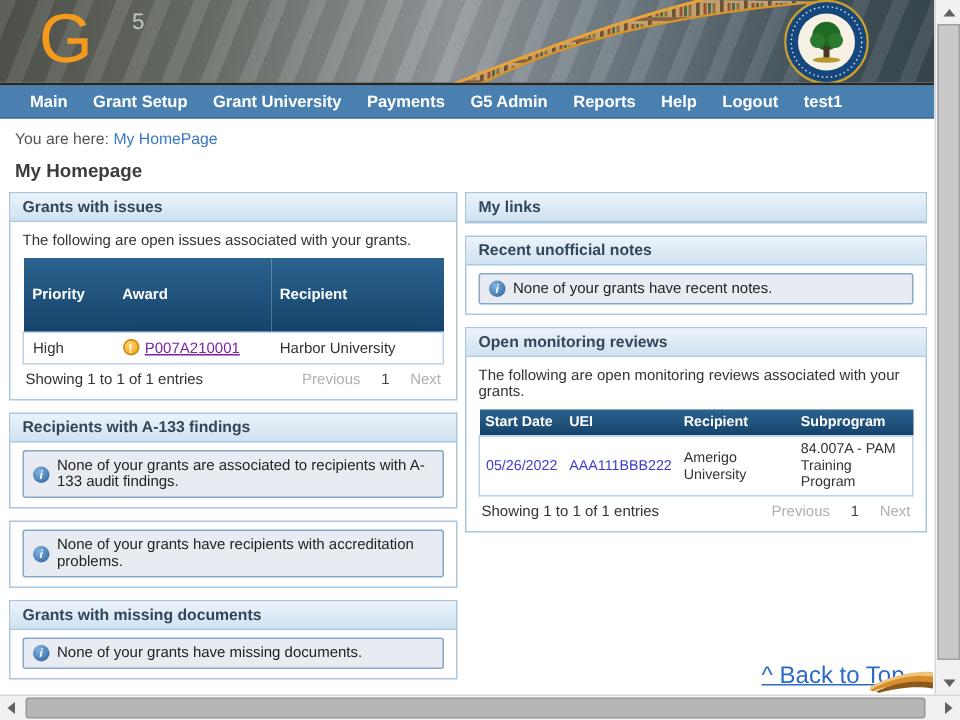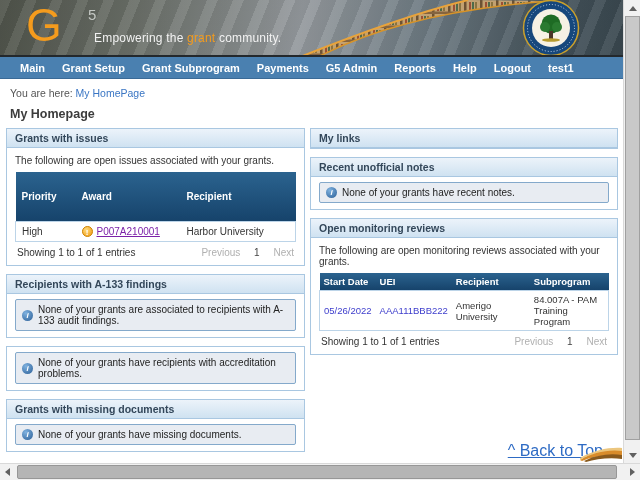--- a/index.html
+++ b/index.html
@@ -115,37 +115,36 @@
         </pattern>
       </defs>
       <path d="M318,57 C365,33 430,11 545,1 L468,0 C415,13 355,35 300,57 Z" fill="url(#shelves)"></path>
       <path d="M300,57 C355,35 415,13 468,0" fill="none" stroke="#e8a33b" stroke-width="2"></path>
       <path d="M318,57 C365,33 430,11 548,1" fill="none" stroke="#d89428" stroke-width="1.5"></path>
     </svg>
     <div class="logo">
       <span class="logo-g">G</span>
       <span class="logo-5">5</span>
     </div>
-    <div class="tagline"><span>Empowering the </span><span class="accent">grant</span><span> community.</span></div>
     <svg class="seal-svg" width="64" height="57" viewBox="0 0 64 57">
       <circle cx="32" cy="28" r="27.5" fill="#16477c" stroke="#caa02c" stroke-width="1.5"></circle>
       <circle cx="32" cy="28" r="23.5" fill="none" stroke="#cfdcEB" stroke-width="1" stroke-dasharray="1 2"></circle>
       <circle cx="32" cy="28" r="19" fill="#f6f1e4"></circle>
       <circle cx="32" cy="24" r="9.5" fill="#1e6b24"></circle>
       <circle cx="26" cy="27" r="5" fill="#2a7a30"></circle>
       <circle cx="38" cy="27" r="5" fill="#2a7a30"></circle>
       <rect x="30" y="31" width="4" height="8" fill="#4a3526"></rect>
       <ellipse cx="32" cy="40" rx="9" ry="1.8" fill="#b59a2e"></ellipse>
     </svg>
   </header>
 
   <nav class="navbar">
     <a>Main</a>
     <a>Grant Setup</a>
-    <a>Grant Subprogram</a>
+    <a>Grant University</a>
     <a>Payments</a>
     <a>G5 Admin</a>
     <a>Reports</a>
     <a>Help</a>
     <a>Logout</a>
     <a>test1</a>
   </nav>
 
   <div class="breadcrumb"><span>You are here: </span><a>My HomePage</a></div>
   <h1 class="page-title">My Homepage</h1>

